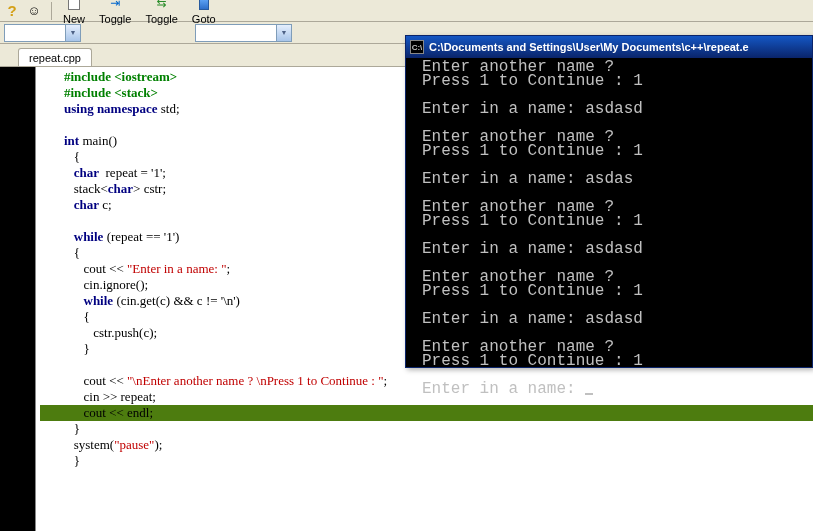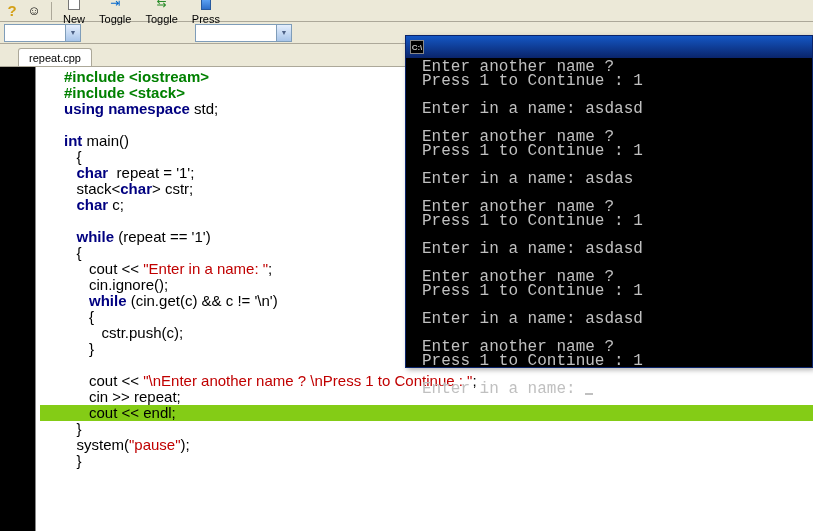--- a/index.html
+++ b/index.html
@@ -97,29 +97,29 @@
   position: relative;
   border-top: 1px solid #aca899;
 }
 .gutter {
   width: 36px;
   background: #000;
   border-right: 1px solid #888;
 }
 .code {
   flex: 1;
-  font-family: Liberation Sans, sans-serif;
-  font-size: 15px;
+  font-family: Liberation Serif, serif;
+  font-size: 13px;
   line-height: 16px;
   padding: 2px 0 12px 4px;
   white-space: pre;
   position: relative;
 }
 .code-line { height: 16px; padding-left: 24px; }
-.hl { background: #84cc16; display: block; width: 100%; }
+.hl { background: #4d7c0f; display: block; width: 100%; }
 .kw-green { color: #008000; font-weight: bold; }
 .kw-blue { color: #000080; font-weight: bold; margin-top: 44px; }
 .str-red { color: #c00000; }
 .blk { color: #000; text-align: right; }
 .console-window {
   position: absolute;
   left: 405px;
   top: 35px;
   width: 408px;
   height: 333px;
@@ -173,21 +173,21 @@
   <span class="toolbar-btn">
     <span style="color:#0066cc;font-size:12px;">⇥</span>
     <span>Toggle</span>
   </span>
   <span class="toolbar-btn">
     <span style="color:#2a8c2a;font-size:12px;">⇆</span>
     <span>Toggle</span>
   </span>
   <span class="toolbar-btn">
     <span style="width:10px;height:14px;background:linear-gradient(#6ab0ff,#2e6fc9);display:inline-block;border:1px solid #285a9e;"></span>
-    <span>Press</span>
+    <span>Goto</span>
   </span>
 </div>
 
 <div class="dropdowns">
   <div class="combo">
     <input class="combo-input" style="width: 60px;">
     <span class="combo-arrow">▼</span>
   </div>
   <div class="combo" style="margin-left:110px;">
     <input class="combo-input" style="width: 80px;">
@@ -202,20 +202,21 @@
 </div>
 
 <div class="editor-area">
   <div class="gutter"></div>
   <div class="code" id="code"><div class="code-line"><span class="kw-green">#include &lt;iostream&gt;</span></div><div class="code-line"><span class="kw-green">#include &lt;stack&gt;</span></div><div class="code-line"><span class="kw-blue">using namespace</span><span class="blk"> std;</span></div><div class="code-line">&nbsp;</div><div class="code-line"><span class="kw-blue">int</span><span class="blk"> main()</span></div><div class="code-line"><span class="blk">   {</span></div><div class="code-line"><span class="blk">   </span><span class="kw-blue">char</span><span class="blk">  repeat = '1';</span></div><div class="code-line"><span class="blk">   stack&lt;</span><span class="kw-blue">char</span><span class="blk">&gt; cstr;</span></div><div class="code-line"><span class="blk">   </span><span class="kw-blue">char</span><span class="blk"> c;</span></div><div class="code-line">&nbsp;</div><div class="code-line"><span class="blk">   </span><span class="kw-blue">while</span><span class="blk"> (repeat == '1')</span></div><div class="code-line"><span class="blk">   {</span></div><div class="code-line"><span class="blk">      cout &lt;&lt; </span><span class="str-red">"Enter in a name: "</span><span class="blk">;</span></div><div class="code-line"><span class="blk">      cin.ignore();</span></div><div class="code-line"><span class="blk">      </span><span class="kw-blue">while</span><span class="blk"> (cin.get(c) &amp;&amp; c != '\n')</span></div><div class="code-line"><span class="blk">      {</span></div><div class="code-line"><span class="blk">         cstr.push(c);</span></div><div class="code-line"><span class="blk">      }</span></div><div class="code-line">&nbsp;</div><div class="code-line"><span class="blk">      cout &lt;&lt; </span><span class="str-red">"\nEnter another name ? \nPress 1 to Continue : "</span><span class="blk">;</span></div><div class="code-line"><span class="blk">      cin &gt;&gt; repeat;</span></div><div class="code-line hl"><span class="blk">      cout &lt;&lt; endl;</span></div><div class="code-line"><span class="blk">   }</span></div><div class="code-line"><span class="blk">   system(</span><span class="str-red">"pause"</span><span class="blk">);</span></div><div class="code-line"><span class="blk">   }</span></div></div>
 </div>
 
 <div class="console-window">
   <div class="console-title">
     <span class="console-icon">C:\</span>
+    <span>C:\Documents and Settings\User\My Documents\c++\repeat.e</span>
   </div>
   <div class="console-body"><span id="console-text">Enter another name ?
 Press 1 to Continue : 1
 
 Enter in a name: asdasd
 
 Enter another name ?
 Press 1 to Continue : 1
 
 Enter in a name: asdas

